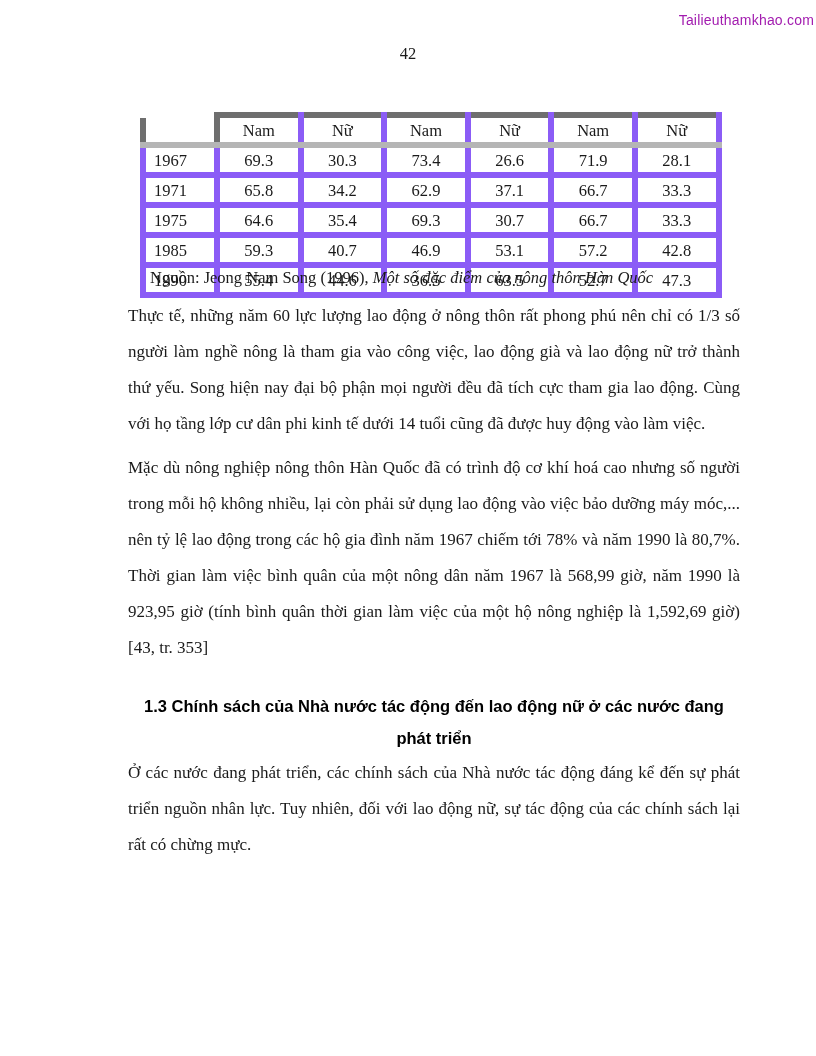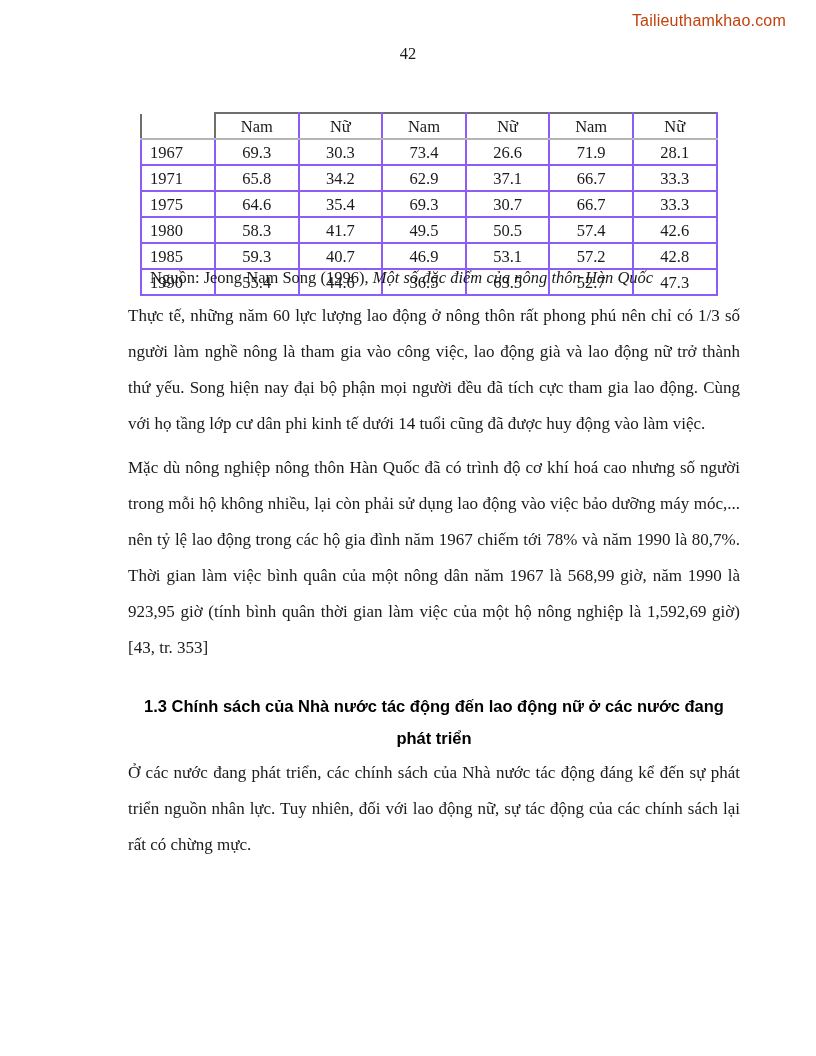--- a/index.html
+++ b/index.html
@@ -21,24 +21,24 @@
     inset: 0;
     width: 816px;
     height: 1056px;
     background: #ffffff;
   }
 
   
   .watermark {
     position: absolute;
     top: 12px;
-    right: 30px;
+    right: 2px;
     font-family: "Liberation Sans", "DejaVu Sans", sans-serif;
-    font-size: 16px;
-    color: #c2410c;
+    font-size: 14px;
+    color: #a21caf;
     letter-spacing: 0.2px;
     white-space: nowrap;
   }
 
   
   .page-number {
     position: absolute;
     top: 44px;
     left: 0;
     width: 816px;
@@ -54,21 +54,21 @@
     top: 112px;
     width: 576px;
   }
   table.data-table {
     border-collapse: collapse;
     width: 576px;
     table-layout: fixed;
   }
   table.data-table td,
   table.data-table th {
-    border: 2px solid #8b5cf6;
+    border: 6px solid #8b5cf6;
     height: 24px;
     padding: 0 16px;
     font-size: 16.5px;
     font-weight: normal;
     text-align: center;
     line-height: 23px;
     vertical-align: middle;
     background: #ffffff;
   }
   table.data-table th.corner-cell {
@@ -178,29 +178,20 @@
         <tr>
           <td class="year-cell">1975</td>
           <td>64.6</td>
           <td>35.4</td>
           <td>69.3</td>
           <td>30.7</td>
           <td>66.7</td>
           <td>33.3</td>
         </tr>
         <tr>
-          <td class="year-cell">1980</td>
-          <td>58.3</td>
-          <td>41.7</td>
-          <td>49.5</td>
-          <td>50.5</td>
-          <td>57.4</td>
-          <td>42.6</td>
-        </tr>
-        <tr>
           <td class="year-cell">1985</td>
           <td>59.3</td>
           <td>40.7</td>
           <td>46.9</td>
           <td>53.1</td>
           <td>57.2</td>
           <td>42.8</td>
         </tr>
         <tr>
           <td class="year-cell">1990</td>

